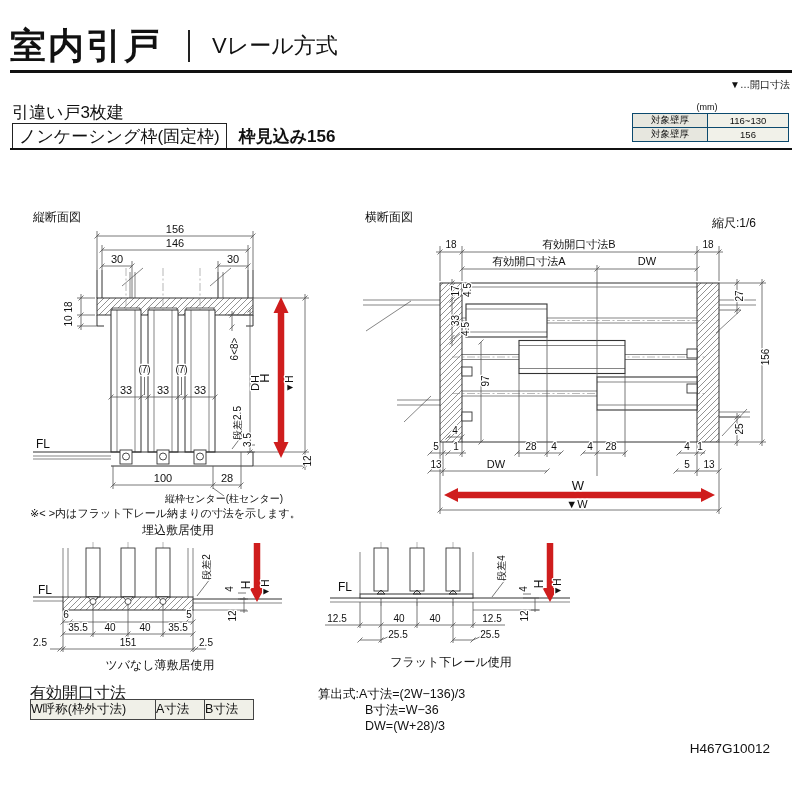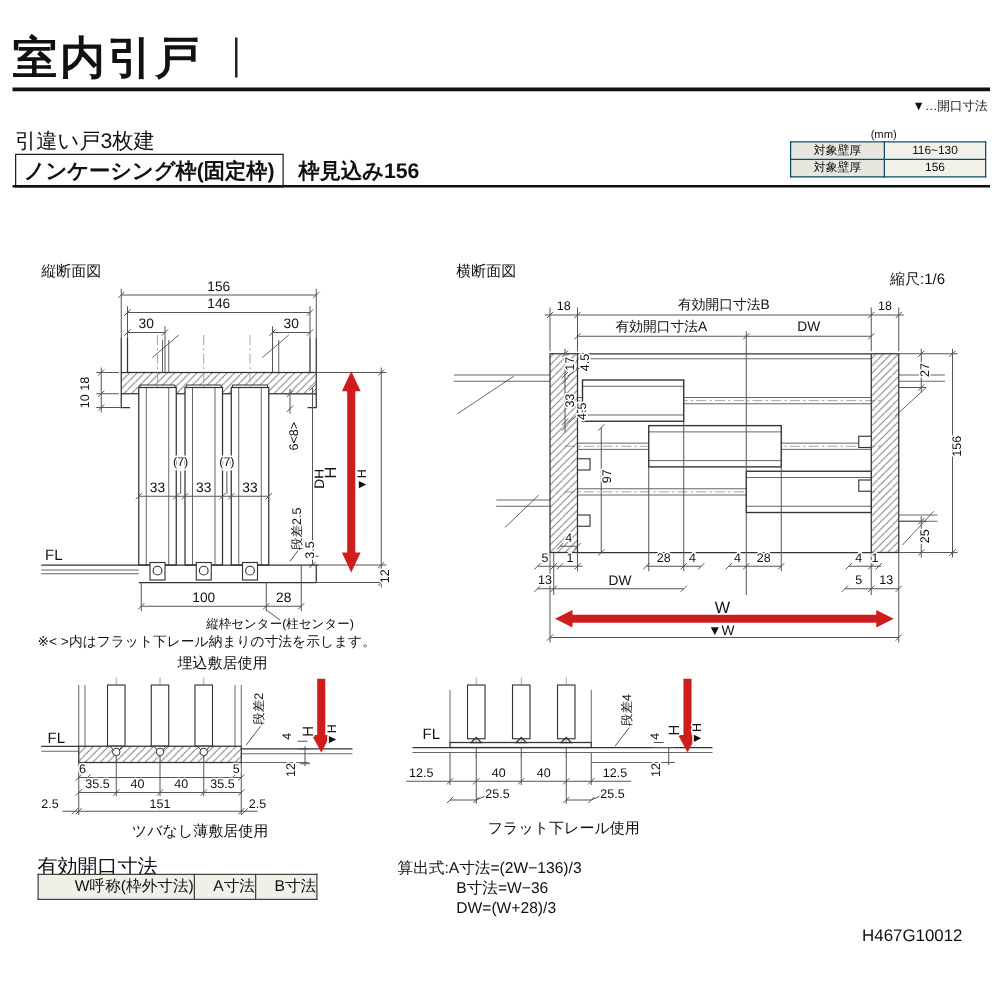--- a/index.html
+++ b/index.html
@@ -14,37 +14,38 @@
   .ln{stroke:#333;stroke-width:1;fill:none}
   .ln2{stroke:#333;stroke-width:.6;fill:none}
   .cl{stroke:#999;stroke-width:.7;fill:none;stroke-dasharray:8 2.5 2 2.5}
   .red-fill{fill:#cf1d1d}
   .redline{stroke:#cf1d1d;stroke-width:6.5;fill:none}
   .rule{background:#111}
   .spec{border-collapse:collapse;font-size:9.5px}
   .spec td{border:1px solid #0c4a6e;height:12px;text-align:center;padding:0 2px}
   .sl{background:#e7e7df;width:70px}.sv{background:#f1f1e9;width:76px}
   .opent{border-collapse:collapse;font-size:12.5px}
-  .opent th,.opent td{border:1.2px solid #444;text-align:right;padding:1px 0}
+  .opent th,.opent td{border:1.2px solid #444;text-align:left;padding:1px 0}
   .opent th{background:#f0f0e8;font-weight:normal}
   .c1{width:124px}.c2{width:48px}.c3{width:48px}
 </style>
 </head>
 <body>
 
 <div class="abs" style="left:10px;top:24px;height:44px;display:flex;align-items:center">
   <span style="font-size:36px;font-weight:bold;letter-spacing:2px">室内引戸</span>
   <span style="width:2px;height:32px;background:#222;margin:0 22px 0 26px"></span>
+  <span style="font-size:22px">Vレール方式</span>
 </div>
 <div class="abs rule" style="left:10px;top:70px;width:782px;height:2.5px"></div>
 <div class="abs" style="right:10px;top:78px;font-size:10px">▼…開口寸法</div>
 
 <div class="abs" style="left:12px;top:101px;font-size:17px;font-weight:normal">引違い戸3枚建</div>
 <div class="abs" style="left:12px;top:123px;display:flex;align-items:center">
-  <span style="border:1.6px solid #222;padding:1px 6px;font-size:17px;font-weight:bold">ノンケーシング枠(固定枠)</span>
+  <span style="border:1.6px solid #222;padding:1px 6px;font-size:17px;font-weight:normal">ノンケーシング枠(固定枠)</span>
   <span style="font-size:17px;font-weight:bold;margin-left:12px">枠見込み156</span>
 </div>
 <div class="abs" style="left:632px;top:102px;width:150px;text-align:center;font-size:9px">(mm)</div>
 <table class="abs spec" style="left:632px;top:113px">
   <tbody>
       <tr>
     <td class="sl">対象壁厚</td>
     <td class="sv">116~130</td>
   </tr>
   <tr>

